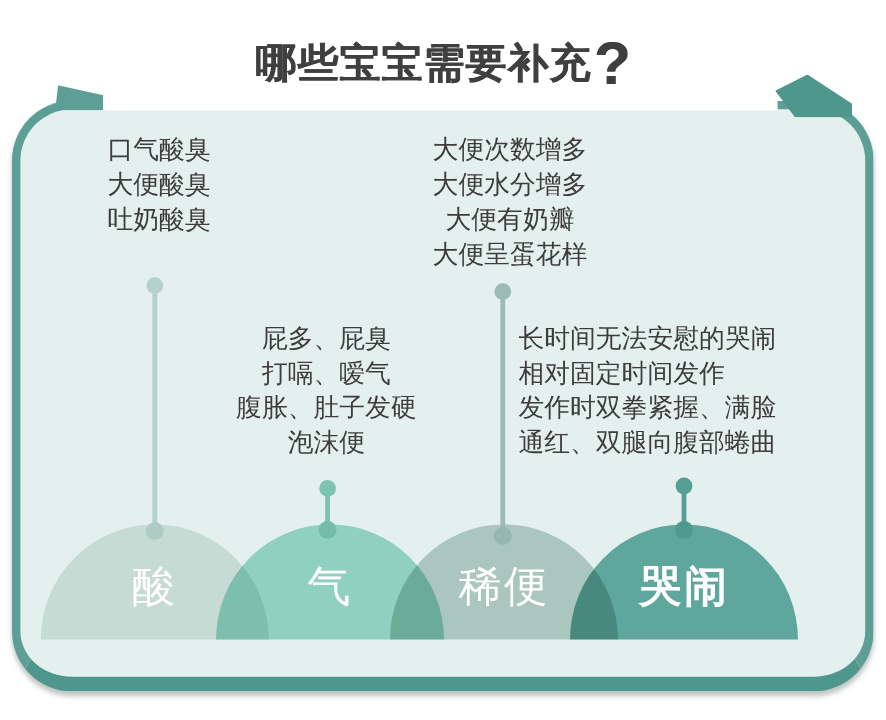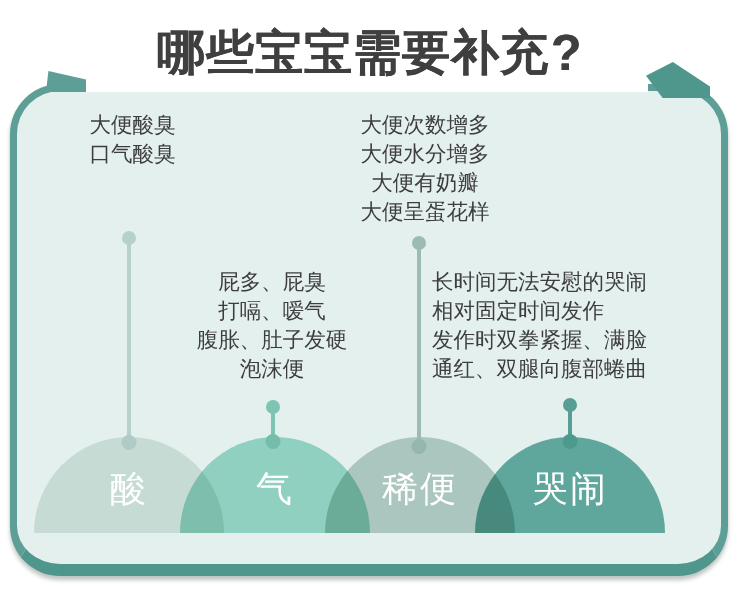--- a/index.html
+++ b/index.html
@@ -32,21 +32,21 @@
     left:646px;top:62px;width:64px;height:36px;background:var(--panel-border-bottom);
     clip-path:polygon(0 38%,42% 0,100% 68%,100% 100%,26% 100%);
   }
 
   
   .title-row{
     left:0;right:0;top:14px;height:70px;z-index:5;
     display:flex;justify-content:center;align-items:flex-end;
   }
   .title-main{
-    font-size:48px;font-weight:900;letter-spacing:1px;
+    font-size:34px;font-weight:900;letter-spacing:1px;
     color:var(--title-text);line-height:62px;
     text-shadow:0.6px 0 0 currentColor;
   }
   .title-hl{
     font-size:58px;font-weight:900;letter-spacing:3px;
     color:var(--title-hl);line-height:64px;margin-left:4px;
     text-shadow:1px 0 0 currentColor;
   }
   .title-q{
     font-size:50px;font-weight:900;color:var(--title-text);
@@ -79,39 +79,40 @@
     top:437px;width:190px;height:96px;z-index:4;
     border-radius:50% 50% 0 0 / 100% 100% 0 0;
     mix-blend-mode:multiply;
   }
   .d1{left:34px;}  .d2{left:180px;}  .d3{left:325px;}  .d4{left:475px;}
 
   .dome-label{
     top:467px;width:190px;height:44px;line-height:44px;z-index:7;
     text-align:center;color:var(--dome-label);font-size:36px;letter-spacing:2px;
   }
-  .l1{left:34px;}  .l2{left:180px;}  .l3{left:325px;}  .l4{left:475px;}
+  .l1{left:34px;}  .l2{left:180px;}  .l3{left:325px;}  .l4{left:475px;font-weight:bold;}
 </style>
 </head>
 <body>
 
 <div class="abs panel"></div>
 
 <div class="abs title-cover"></div>
 <div class="abs tip tip-left"></div>
 <div class="abs tip tip-right"></div>
 
 <div class="abs title-row">
   <span class="title-main">哪些宝宝需要补充</span>
   <span class="title-q">?</span>
 </div>
 
 <div class="abs sblock b1">
+  <div>口气酸臭</div>
   <div>大便酸臭</div>
-  <div>口气酸臭</div>
+  <div>吐奶酸臭</div>
 </div>
 <div class="abs sblock b2">
   <div>大便次数增多</div>
   <div>大便水分增多</div>
   <div>大便有奶瓣</div>
   <div>大便呈蛋花样</div>
 </div>
 <div class="abs sblock b3">
   <div>屁多、屁臭</div>
   <div>打嗝、嗳气</div>

